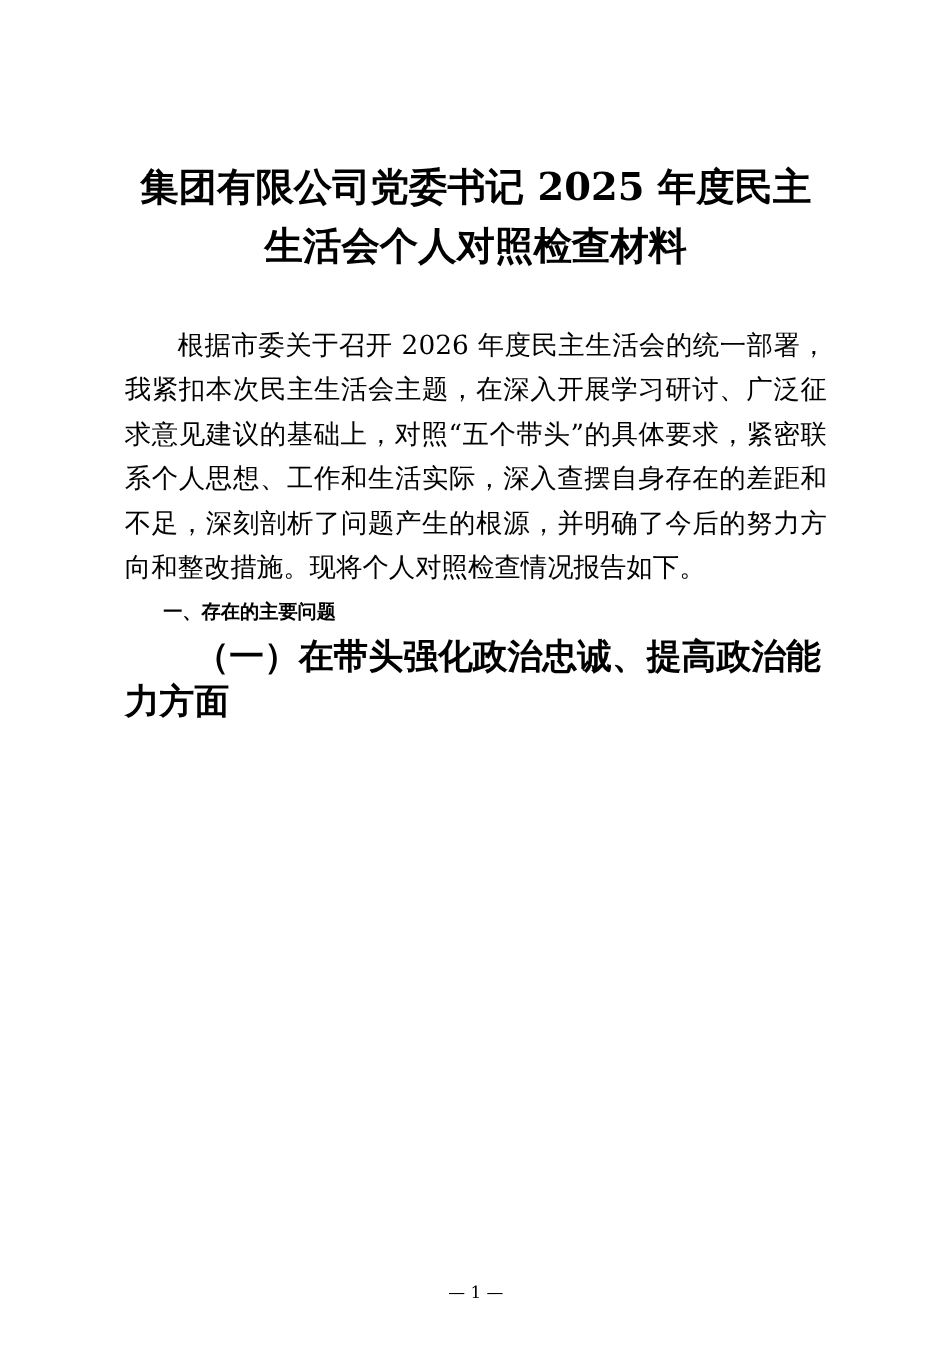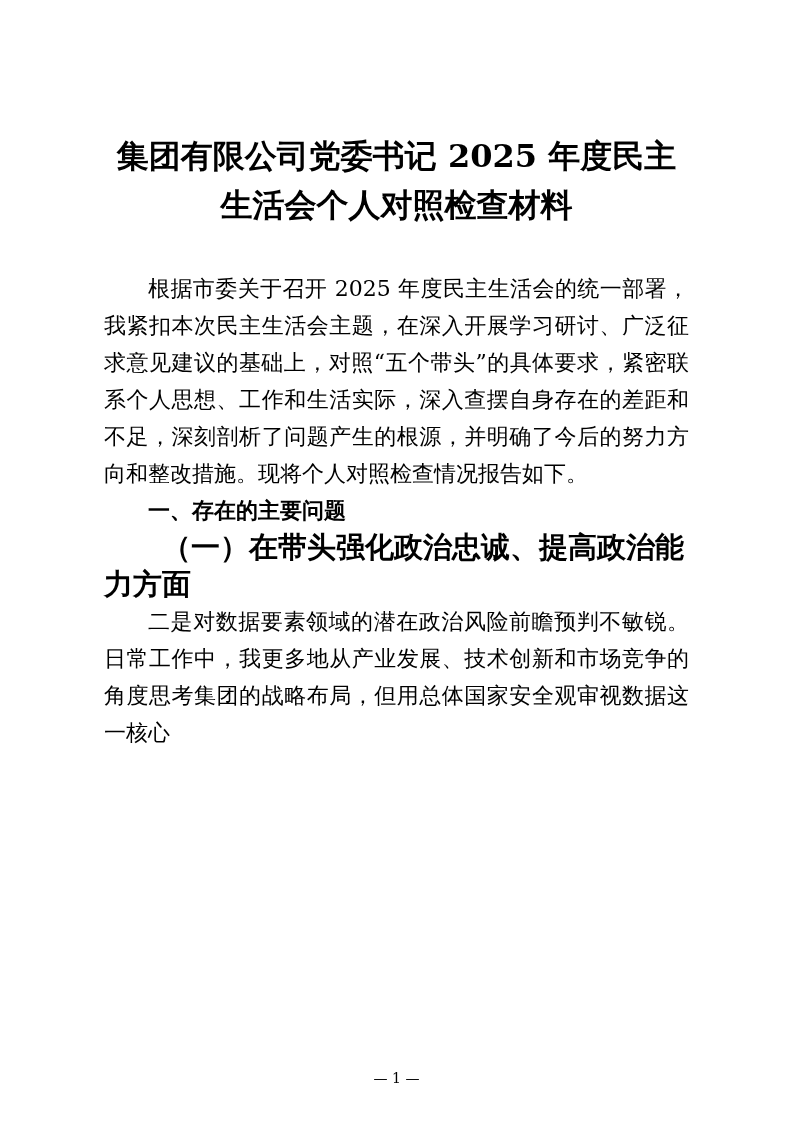--- a/index.html
+++ b/index.html
@@ -35,21 +35,21 @@
   .para {
     margin: 0;
     font-size: 22px;
     line-height: 37px;
     text-align: justify;
     text-indent: 2em;
     font-weight: normal;
   }
   .heading-1 {
     margin: 0;
-    font-size: 22px;
+    font-size: 16px;
     line-height: 37px;
     text-indent: 2em;
     font-weight: bold;
     font-family: "Liberation Sans", "DejaVu Sans", sans-serif;
   }
   .heading-2 {
     margin: 0;
     font-size: 29px;
     line-height: 37px;
     text-indent: 2em;
@@ -69,25 +69,24 @@
   }
 </style>
 </head>
 <body>
 
 <div class="page">
   <div class="content">
 
     <h1 class="doc-title">集团有限公司党委书记 2025 年度民主生活会个人对照检查材料</h1>
 
-    <p class="para">根据市委关于召开 2025 年度民主生活会的统一部署，我紧扣本次民主生活会主题，在深入开展学习研讨、广泛征求意见建议的基础上，对照“五个带头”的具体要求，紧密联系个人思想、工作和生活实际，深入查摆自身存在的差距和不足，深刻剖析了问题产生的根源，并明确了今后的努力方向和整改措施。现将个人对照检查情况报告如下。</p>
+    <p class="para">根据市委关于召开 2026 年度民主生活会的统一部署，我紧扣本次民主生活会主题，在深入开展学习研讨、广泛征求意见建议的基础上，对照“五个带头”的具体要求，紧密联系个人思想、工作和生活实际，深入查摆自身存在的差距和不足，深刻剖析了问题产生的根源，并明确了今后的努力方向和整改措施。现将个人对照检查情况报告如下。</p>
 
     <h2 class="heading-1">一、存在的主要问题</h2>
 
     <h3 class="heading-2">（一）在带头强化政治忠诚、提高政治能力方面</h3>
 
 
-    <p class="para">二是对数据要素领域的潜在政治风险前瞻预判不敏锐。日常工作中，我更多地从产业发展、技术创新和市场竞争的角度思考集团的战略布局，但用总体国家安全观审视数据这一核心</p>
 
   </div>
 
   <div class="footer">— 1 —</div>
 </div>
 
 </body></html>

